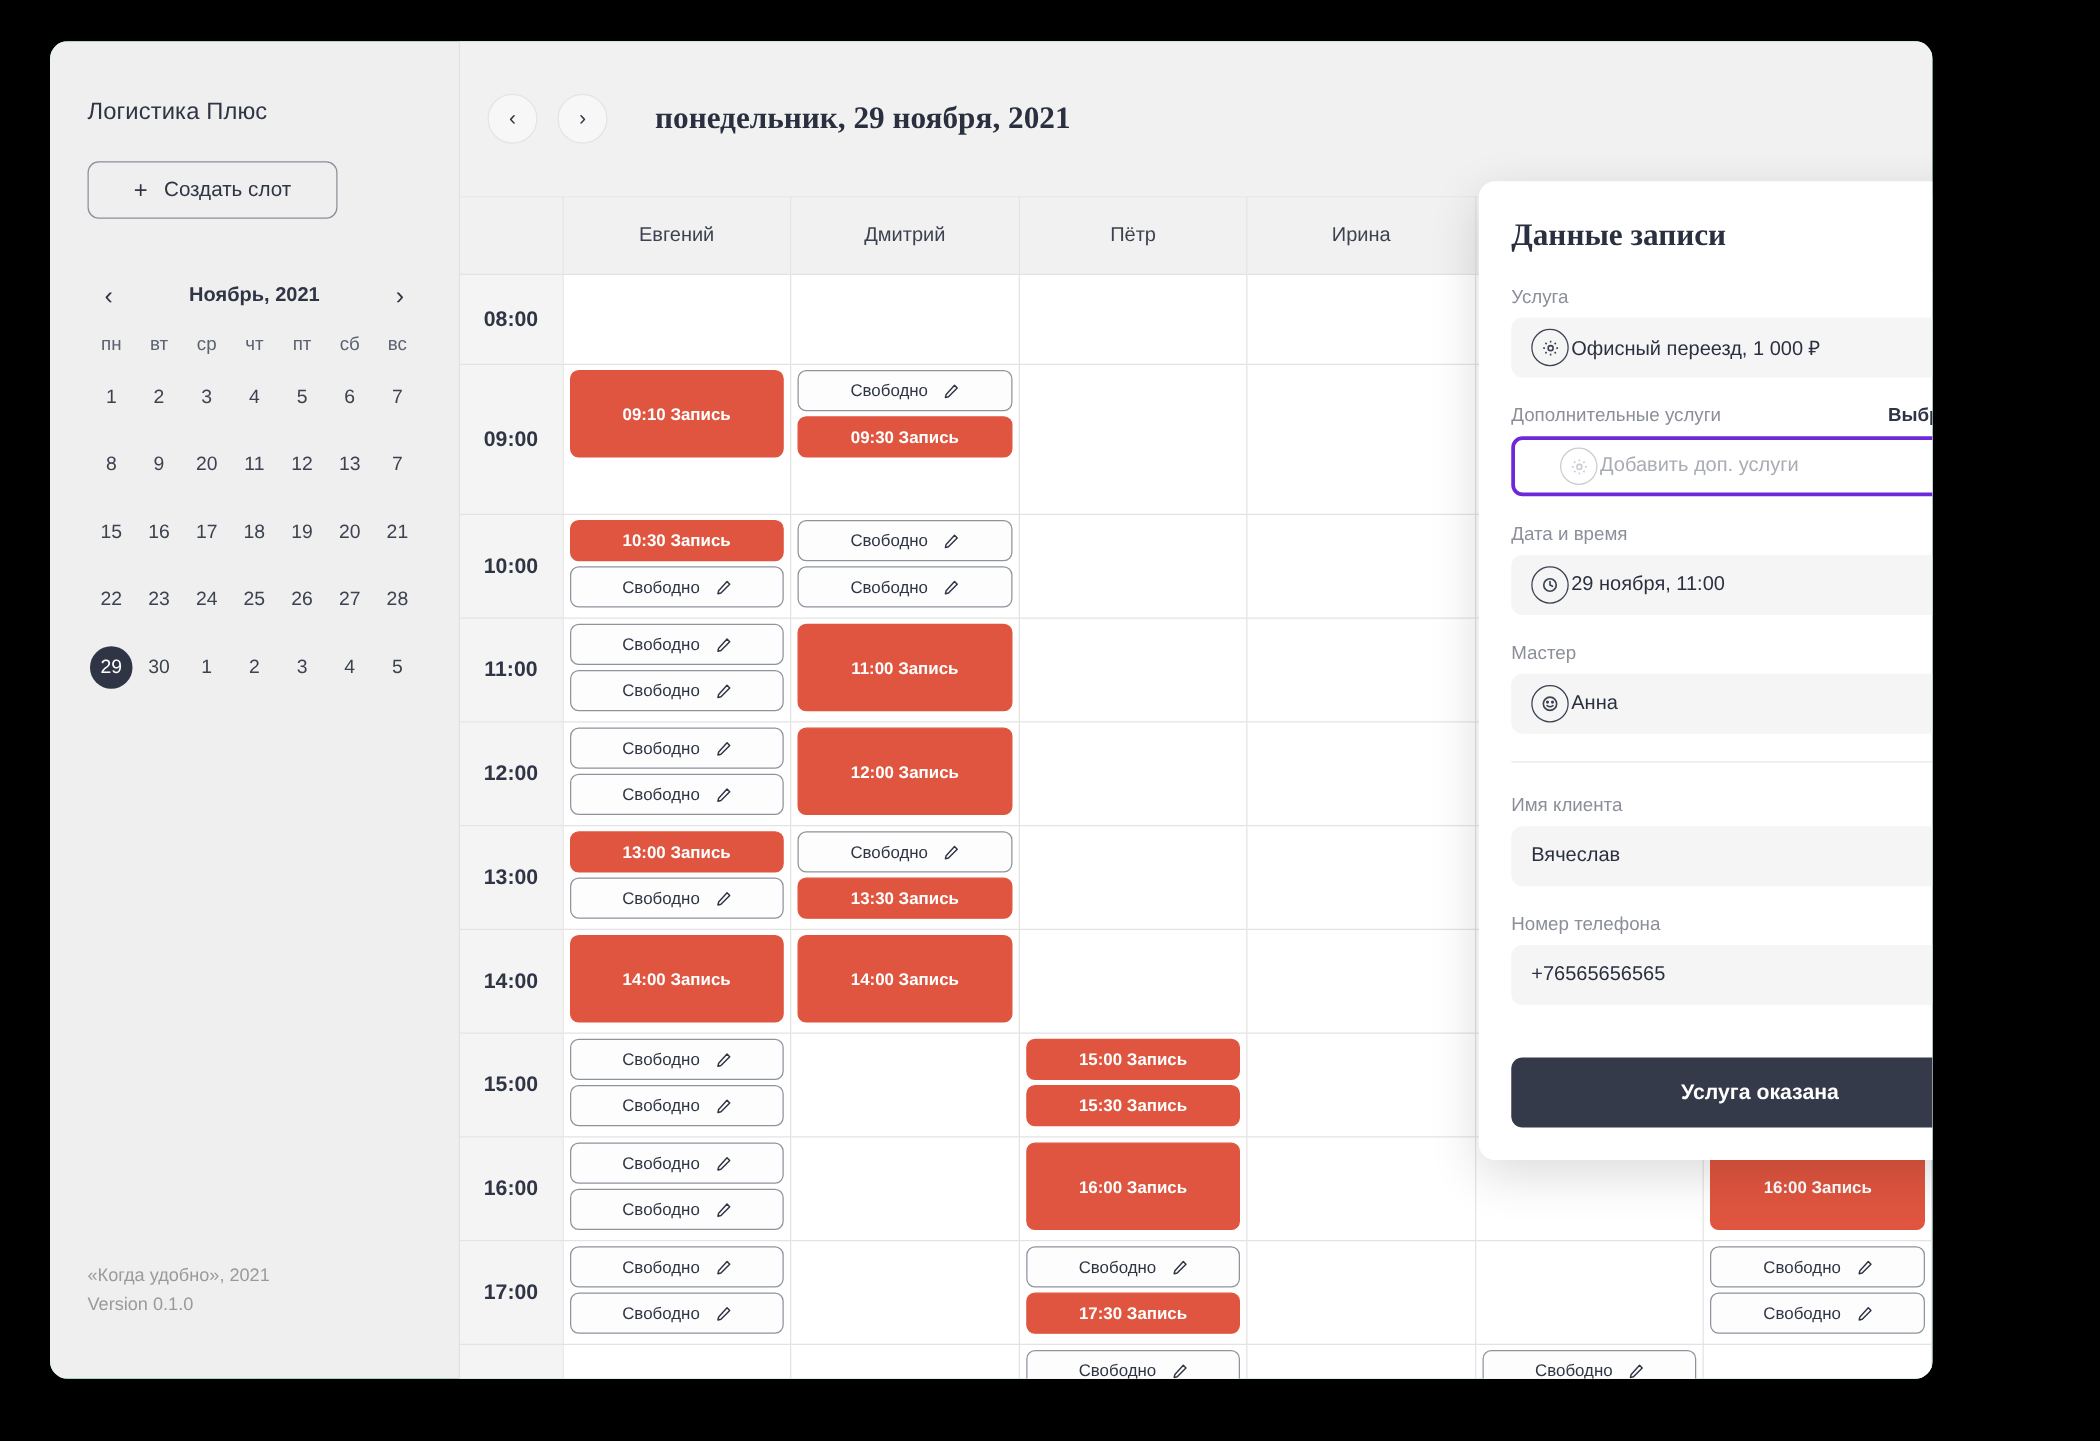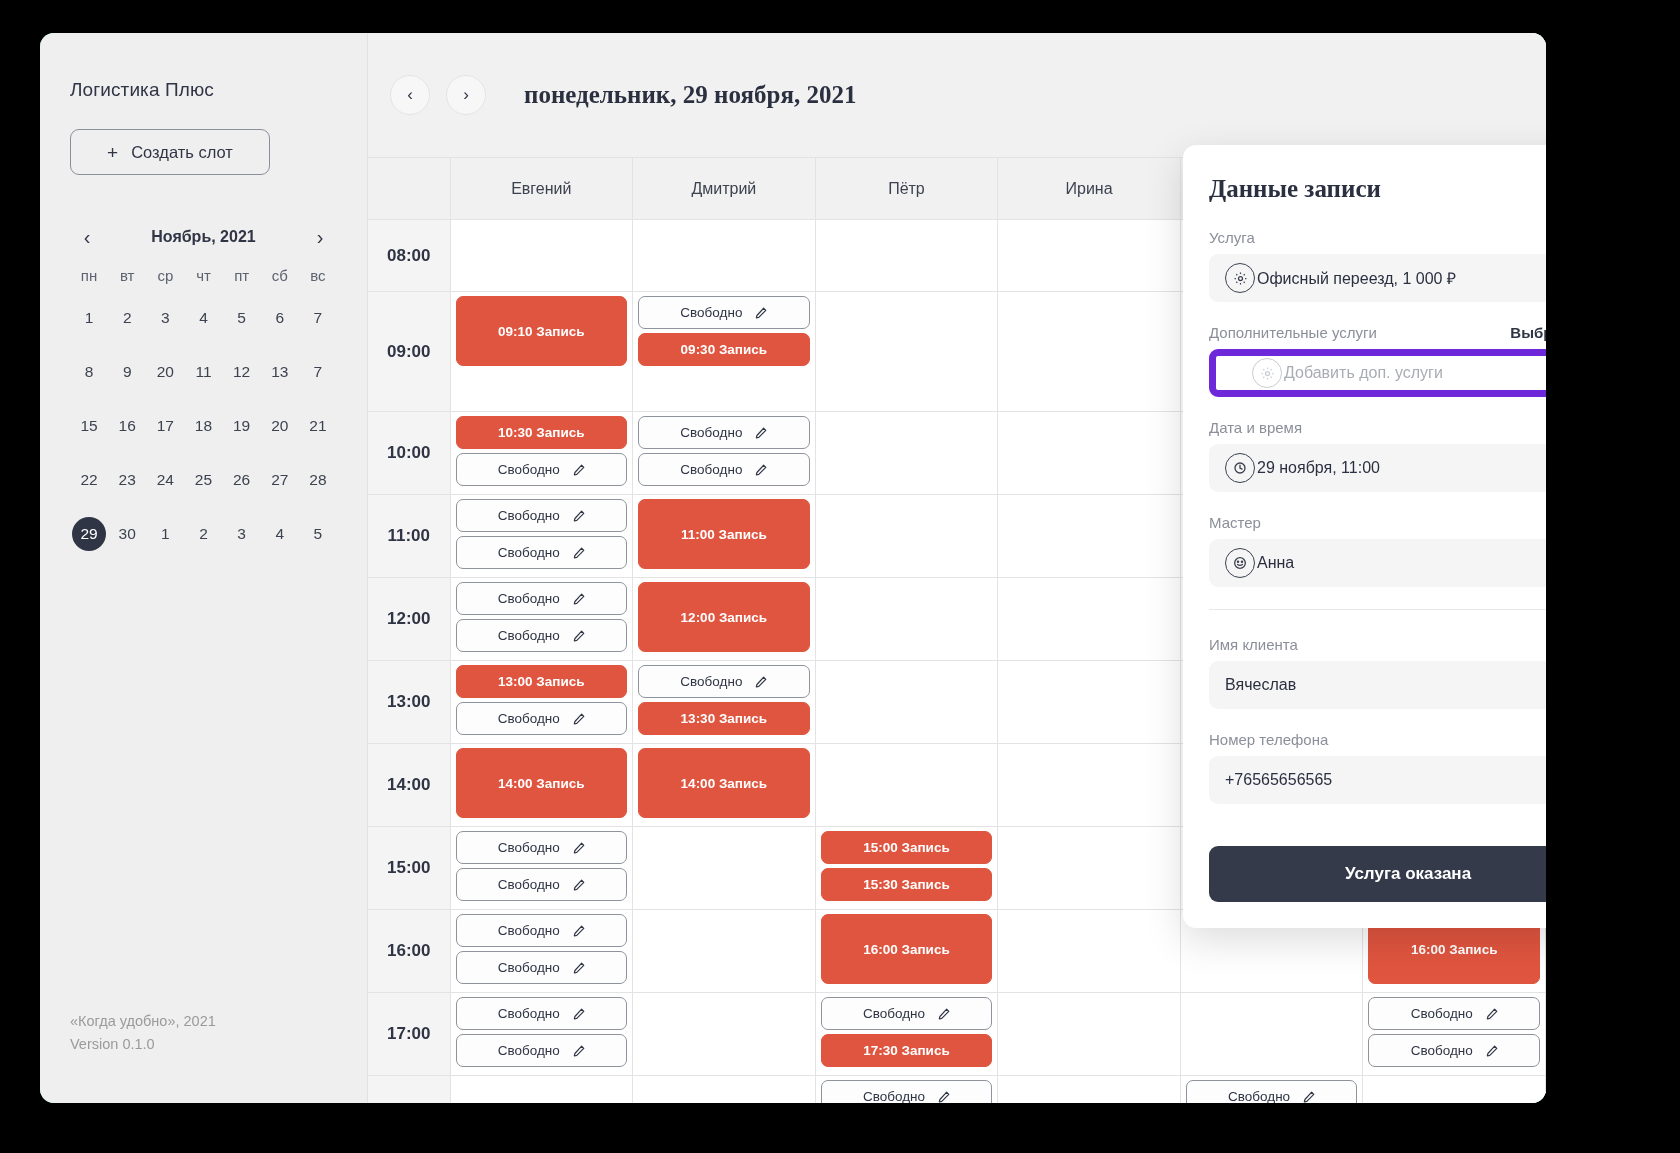--- a/index.html
+++ b/index.html
@@ -211,21 +211,21 @@
     background: #f5f5f6;
     border-radius: 9px;
     display: flex; align-items: center;
     padding: 0 16px;
     gap: 2px;
     font-size: 16px; color: #2b3040;
     margin-bottom: 22px;
   }
   .fld.outlined {
     background: #ffffff;
-    border: 7px solid #6d28d9;
+    border: 3px solid #6d28d9;
     justify-content: flex-start;
     padding-left: 36px;
   }
   .fld.outlined .ph { color: #a9acb3; flex: 1; }
   .circ-icon {
     width: 30px; height: 30px; min-width: 30px;
     border-radius: 50%;
     border: 1.6px solid #3c424f;
     display: flex; align-items: center; justify-content: center;
     color: #3c424f;

